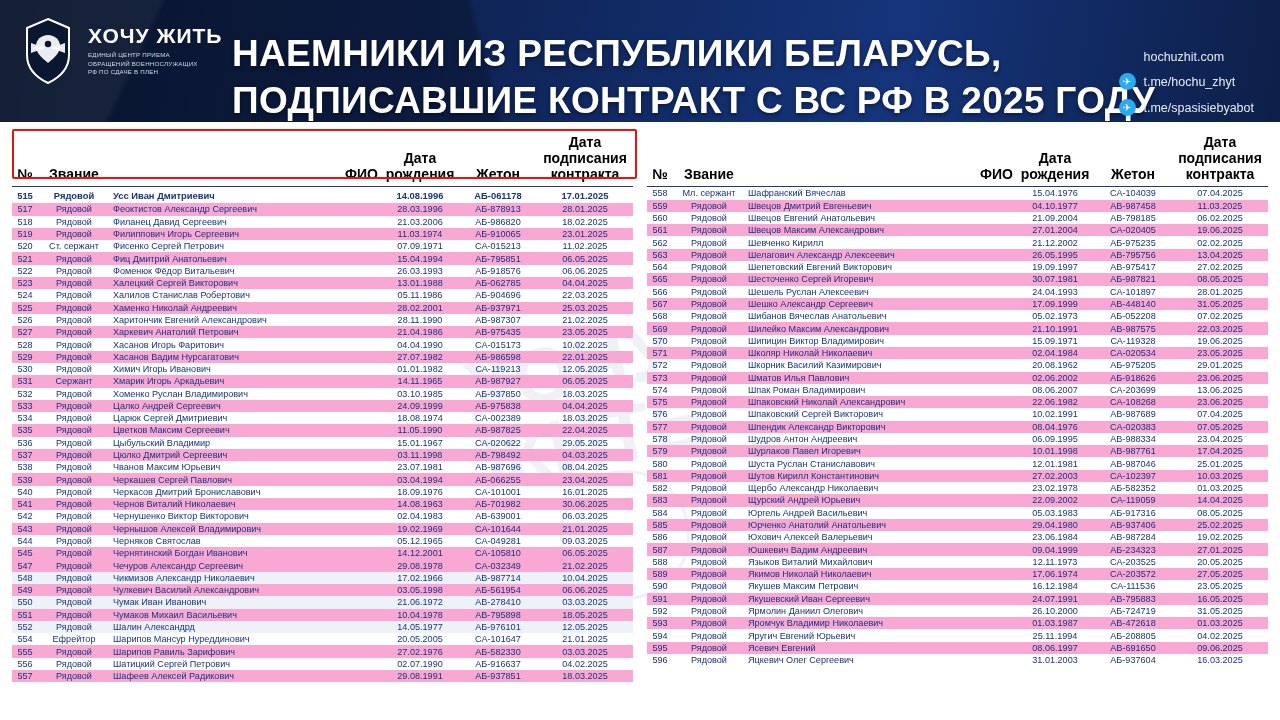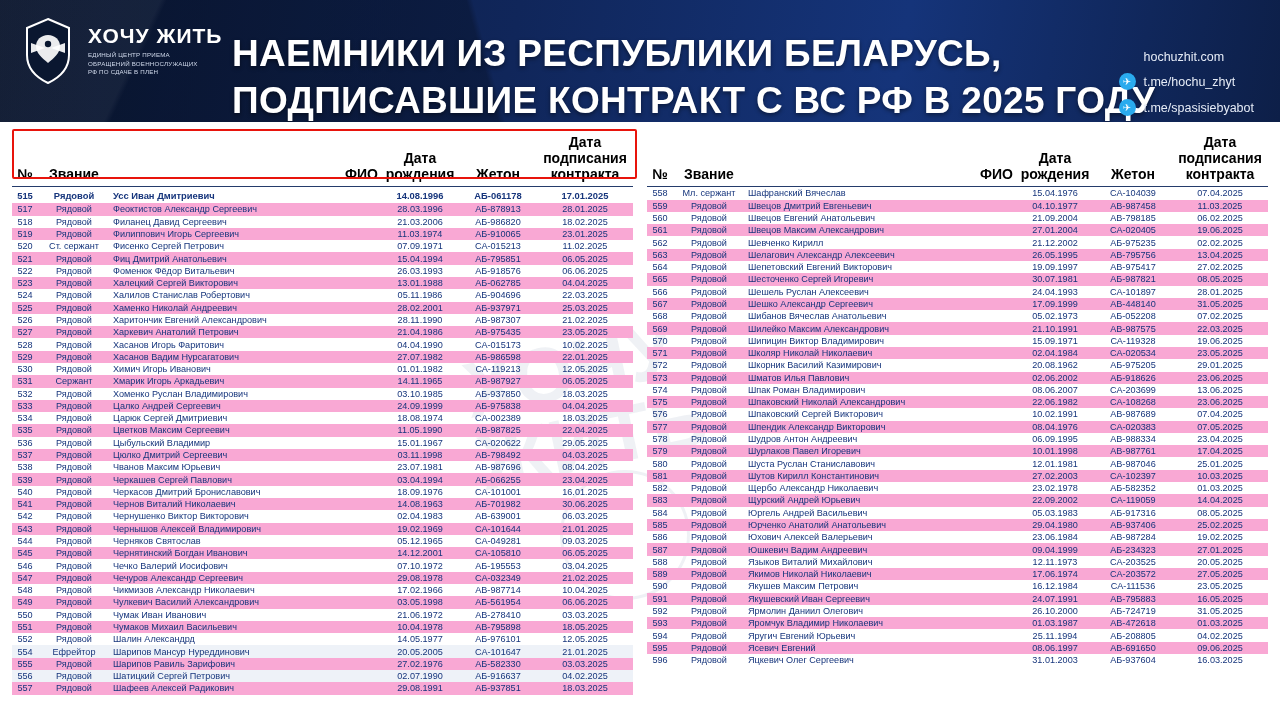--- a/index.html
+++ b/index.html
@@ -443,28 +443,20 @@
             <td class="sign">09.03.2025</td>
           </tr>
           <tr class="odd-row">
             <td class="num">545</td>
             <td class="rank">Рядовой</td>
             <td class="fio">Чернятинский Богдан Иванович</td>
             <td class="dob">14.12.2001</td>
             <td class="tok">СА-105810</td>
             <td class="sign">06.05.2025</td>
           </tr>
-          <tr>
-            <td class="num">546</td>
-            <td class="rank">Рядовой</td>
-            <td class="fio">Чечко Валерий Иосифович</td>
-            <td class="dob">07.10.1972</td>
-            <td class="tok">АБ-195553</td>
-            <td class="sign">03.04.2025</td>
-          </tr>
           <tr class="odd-row">
             <td class="num">547</td>
             <td class="rank">Рядовой</td>
             <td class="fio">Чечуров Александр Сергеевич</td>
             <td class="dob">29.08.1978</td>
             <td class="tok">СА-032349</td>
             <td class="sign">21.02.2025</td>
           </tr>
           <tr>
             <td class="num">548</td>

